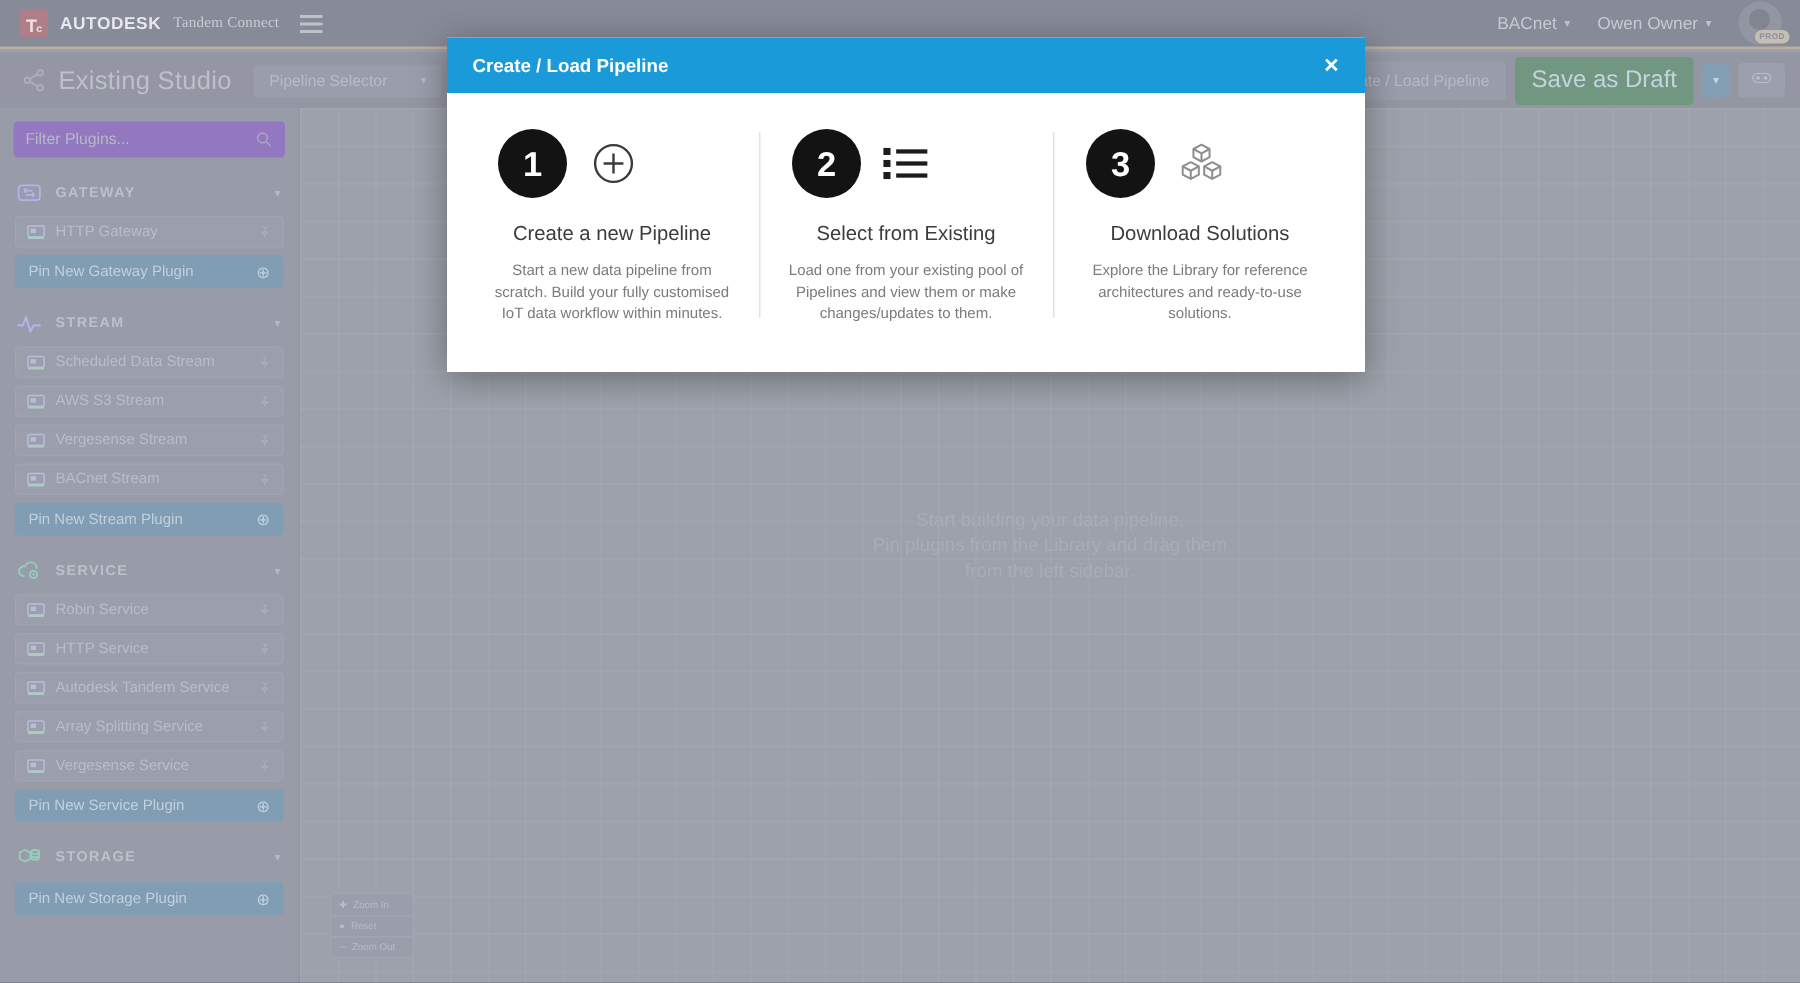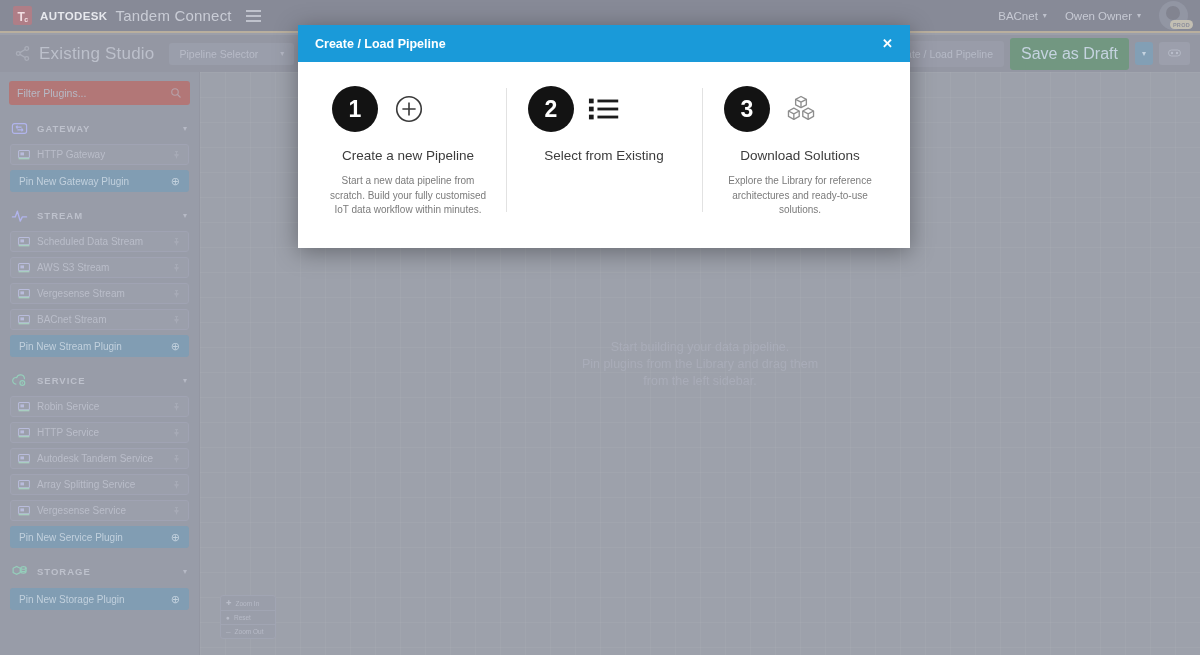--- a/index.html
+++ b/index.html
@@ -26,21 +26,21 @@
   .brand { display: flex; align-items: center; gap: 8px; padding-left: 13px; }
   .logo-mark {
     width: 19px; height: 19px; border-radius: 2px;
     background: #7a2838;
     display: flex; align-items: flex-end; justify-content: center;
     color: #e8c9cf; font-size: 12px; font-weight: bold;
     line-height: 1; padding-bottom: 2px; letter-spacing: -.5px;
   }
   .logo-mark sub { font-size: 7px; }
   .brand-autodesk { color: #d8dae3; font-size: 11.5px; font-weight: bold; letter-spacing: .4px; }
-  .brand-product { color: #a6abbb; font-size: 15px; letter-spacing: .2px; }
+  .brand-product { color: #a6abbb; font-size: 10px; letter-spacing: .2px; font-family: Liberation Serif, serif; }
   .hamburger { margin-left: 14px; display: flex; flex-direction: column; gap: 3px; cursor: pointer; }
   .hamburger i { display: block; width: 15px; height: 2px; background: #9499aa; }
 
   .topbar-right {
     margin-left: auto; display: flex; align-items: center; gap: 18px;
     padding-right: 8px; height: 100%;
   }
   .top-link { color: #a2a7b8; font-size: 11.5px; display: flex; align-items: center; gap: 5px; cursor: pointer; }
   .caret { font-size: 8px; opacity: .85; }
   .avatar-wrap { position: relative; width: 33px; height: 33px; }
@@ -95,21 +95,21 @@
 
   
   .sidebar {
     position: absolute; top: 72px; left: 0; bottom: 0; width: 200px;
     background: #545a6e;
     overflow: hidden;
     border-right: 1px solid #4b5164;
   }
   .filter-row { padding: 9px 9px 4px; }
   .filter-box {
-    background: #7f1d1d; border-radius: 3px; height: 24px;
+    background: #4c1d95; border-radius: 3px; height: 24px;
     display: flex; align-items: center; padding: 0 8px;
     position: relative;
   }
   .filter-box input {
     background: transparent; border: none; outline: none;
     color: #8b91a5; font-size: 10.5px; width: 100%;
     font-family: inherit;
   }
   .filter-box input::placeholder { color: #868ca0; }
   .search-ico { width: 12px; height: 12px; flex: 0 0 12px; opacity: .6; }
@@ -541,20 +541,21 @@
               <rect x="1" y="4" width="5" height="5"></rect>
               <rect x="1" y="12.5" width="5" height="5"></rect>
               <rect x="1" y="21" width="5" height="5"></rect>
               <rect x="10" y="5" width="22" height="3"></rect>
               <rect x="10" y="13.5" width="22" height="3"></rect>
               <rect x="10" y="22" width="22" height="3"></rect>
             </g>
           </svg>
         </div>
         <div class="mcol-title">Select from Existing</div>
+        <div class="mcol-desc">Load one from your existing pool of Pipelines and view them or make changes/updates to them.</div>
       </div>
       <div class="mcol">
         <div class="mcol-top">
           <div class="badge-num">3</div>
           <svg viewBox="0 0 38 34" class="mcol-ico">
             <g fill="none" stroke="#8e8e8e" stroke-width="1.5" stroke-linejoin="round">
               <path d="M19 3l6 3.2v6.1L19 15.5l-6-3.2V6.2z"></path>
               <path d="M13 6.2l6 3.2 6-3.2M19 9.4v6.1"></path>
               <path d="M11 16l6 3.2v6.1L11 28.5l-6-3.2v-6.1z"></path>
               <path d="M5 19.2l6 3.2 6-3.2M11 22.4v6.1"></path>

